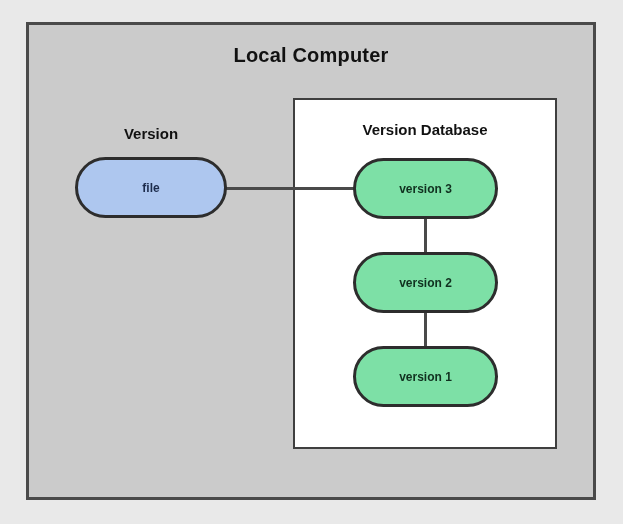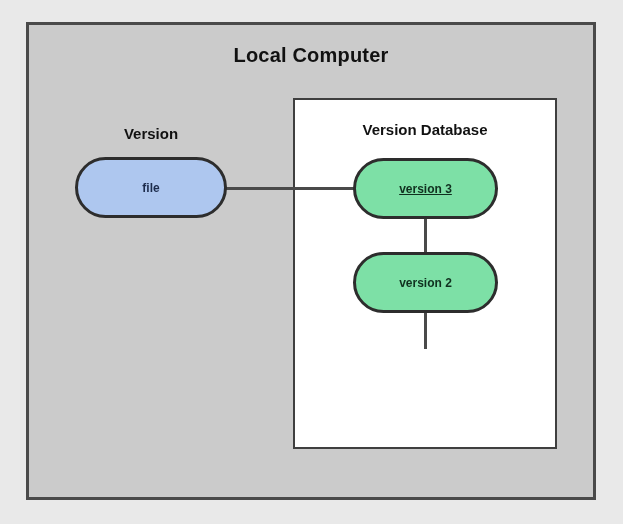--- a/index.html
+++ b/index.html
@@ -98,18 +98,19 @@
   <div class="section-label vd-label" style="color: rgb(17, 17, 17);">Version Database</div>
 
   <div class="connector conn-file-v3" style="background-color: rgb(74, 74, 74);"></div>
 
   <div class="connector conn-v3-v2" style="background-color: rgb(74, 74, 74);"></div>
 
   <div class="connector conn-v2-v1" style="background-color: rgb(74, 74, 74);"></div>
 
   <div class="pill pill-file" style="background-color: rgb(174, 199, 239); border-color: rgb(45, 45, 45); color: rgb(29, 44, 76);">file</div>
 
-  <div class="pill pill-v3" style="background-color: rgb(125, 224, 166); border-color: rgb(45, 45, 45); color: rgb(16, 48, 31); text-decoration: underline;">version 3</div>
+  <div class="pill pill-v3" style="background-color: rgb(125, 224, 166); border-color: rgb(45, 45, 45); color: rgb(16, 48, 31);">version 3</div>
 
   <div class="pill pill-v2" style="background-color: rgb(125, 224, 166); border-color: rgb(45, 45, 45); color: rgb(16, 48, 31);">version 2</div>
 
+  <div class="pill pill-v1" style="background-color: rgb(125, 224, 166); border-color: rgb(45, 45, 45); color: rgb(16, 48, 31);">version 1</div>
 
 </div>
 
 </body></html>

